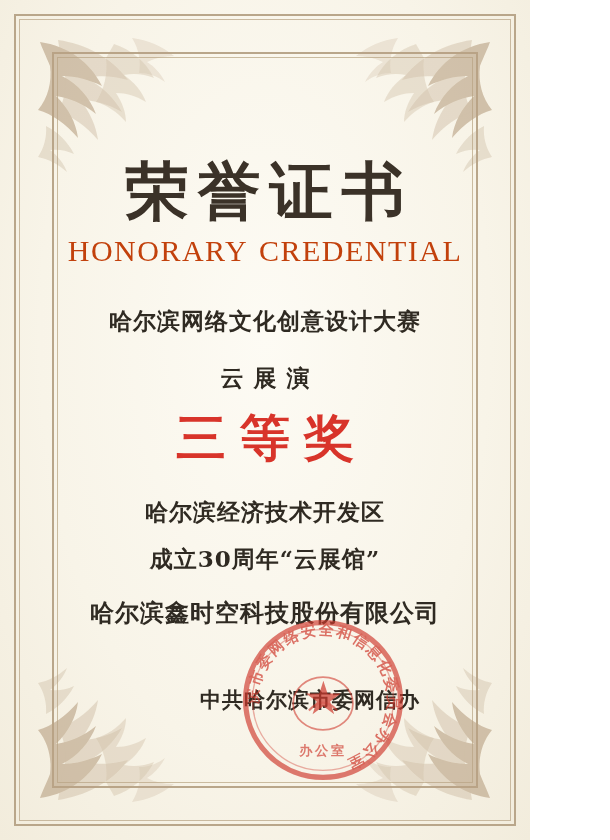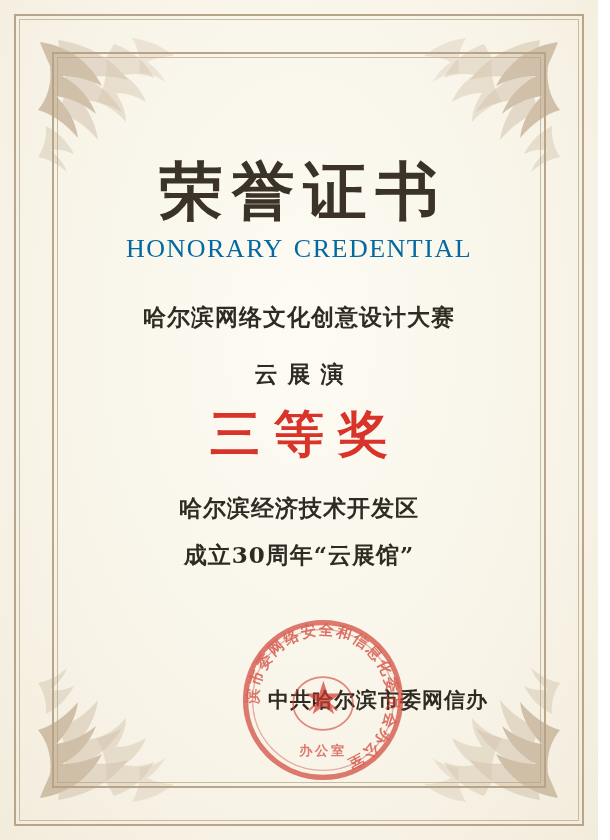--- a/index.html
+++ b/index.html
@@ -8,21 +8,21 @@
     background: #ffffff;
   }
   body {
     width: 610px;
     height: 840px;
     font-family: "Liberation Serif", serif;
   }
 
   .certificate {
     position: relative;
-    width: 598px;
+    width: 530px;
     height: 840px;
     box-sizing: border-box;
     background: #fbf8ef;
     overflow: hidden;
     padding-left: 44px;
   }
 
   
   .paper-texture {
     position: absolute;
@@ -114,23 +114,23 @@
     font-weight: bold;
     letter-spacing: 9px;
     color: #3b3228;
     line-height: 1.05;
     text-indent: 9px;
   }
 
   .title-en {
     margin-top: 10px;
     font-family: "Liberation Serif", serif;
-    font-size: 26px;
+    font-size: 30px;
     letter-spacing: 1.5px;
-    color: #0369a1;
+    color: #c2410c;
     word-spacing: 3px;
   }
 
   .line-competition {
     margin-top: 38px;
     font-family: "DejaVu Serif", "Liberation Serif", serif;
     font-size: 23px;
     font-weight: bold;
     letter-spacing: 1px;
     color: #2f2a22;
@@ -276,20 +276,21 @@
   </div>
 
   <div class="content">
     <div class="title-cn">荣誉证书</div>
     <div class="title-en">HONORARY CREDENTIAL</div>
     <div class="line-competition">哈尔滨网络文化创意设计大赛</div>
     <div class="line-section">云展演</div>
     <div class="award">三等奖</div>
     <div class="line-org1">哈尔滨经济技术开发区</div>
     <div class="line-org2">成立30周年“云展馆”</div>
+    <div class="line-company">哈尔滨鑫时空科技股份有限公司</div>
 
     <div class="issuer-block">
       <div class="issuer">中共哈尔滨市委网信办</div>
     </div>
   </div>
 
   <div class="seal">
     <svg viewBox="0 0 200 200" xmlns="http://www.w3.org/2000/svg">
       <defs>
         <path id="sealArc" d="M 100,100 m -74,0 a 74,74 0 1,1 148,0 a 74,74 0 1,1 -148,0"></path>

